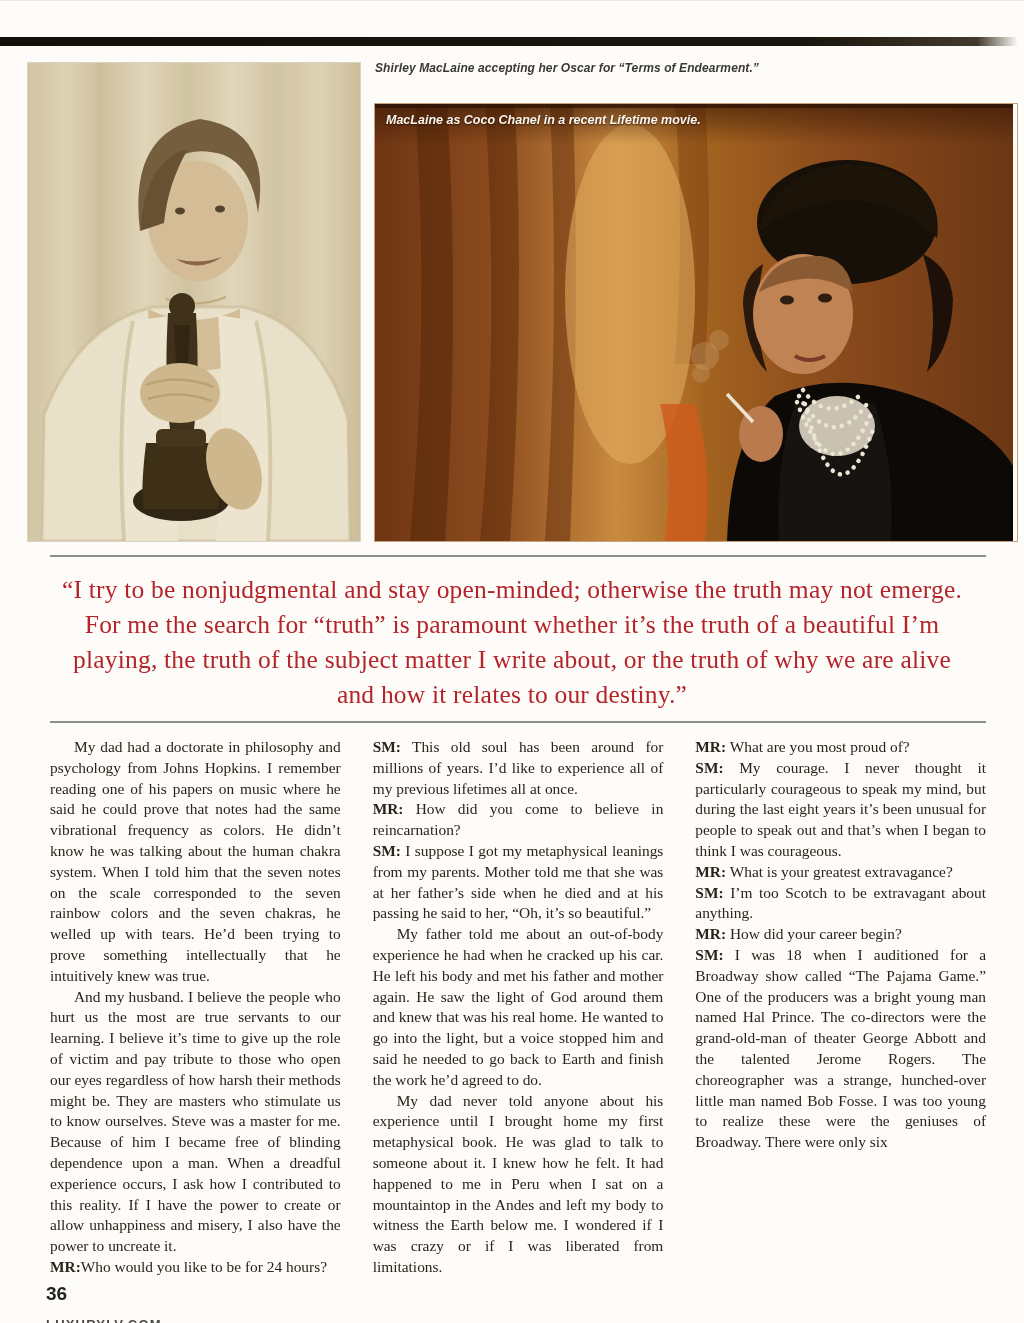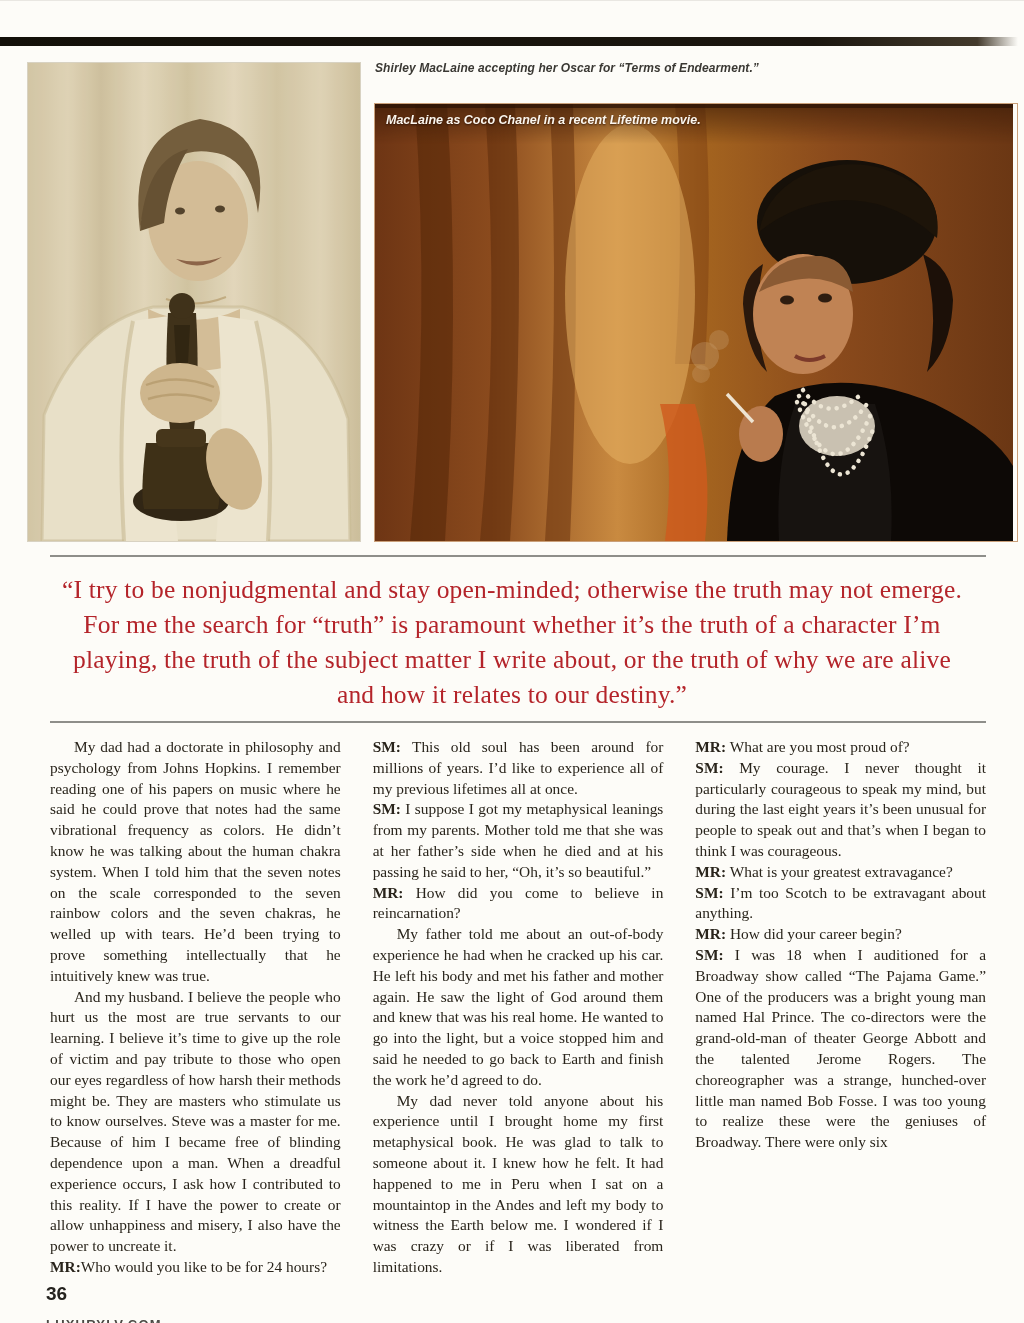--- a/index.html
+++ b/index.html
@@ -168,34 +168,34 @@
         <line x1="378" y1="318" x2="352" y2="290" stroke="#eee4d2" stroke-width="3.4"></line>
       </g>
       <rect x="0" y="0" width="638" height="40" fill="url(#topfade)"></rect>
       <rect x="0" y="0" width="638" height="4" fill="#2a1206" opacity="0.7"></rect>
     </svg>
     <div class="caption-chanel">MacLaine as Coco Chanel in a recent Lifetime movie.</div>
   </div>
 
   <div class="rule rule-1"></div>
 
-  <div class="pull-quote">“I try to be nonjudgmental and stay open-minded; otherwise the truth may not emerge. For me the search for “truth” is paramount whether it’s the truth of a character I’m playing, the truth of the subject matter I write about, or the truth of why we are alive and how it relates to our destiny.”</div>
+  <div class="pull-quote">“I try to be nonjudgmental and stay open-minded; otherwise the truth may not emerge. For me the search for “truth” is paramount whether it’s the truth of a beautiful I’m playing, the truth of the subject matter I write about, or the truth of why we are alive and how it relates to our destiny.”</div>
 
   <div class="rule rule-2"></div>
 
   <div class="columns">
     <div class="col">
         <p class="indent">My dad had a doctorate in philosophy and psychology from Johns Hopkins. I remember reading one of his papers on music where he said he could prove that notes had the same vibrational frequency as colors. He didn’t know he was talking about the human chakra system. When I told him that the seven notes on the scale corresponded to the seven rainbow colors and the seven chakras, he welled up with tears. He’d been trying to prove something intellectually that he intuitively knew was true.</p>
         <p class="indent">And my husband. I believe the people who hurt us the most are true servants to our learning. I believe it’s time to give up the role of victim and pay tribute to those who open our eyes regardless of how harsh their methods might be. They are masters who stimulate us to know ourselves. Steve was a master for me. Because of him I became free of blinding dependence upon a man. When a dreadful experience occurs, I ask how I contributed to this reality. If I have the power to create or allow unhappiness and misery, I also have the power to uncreate it.</p>
         <p class=""><b class="speaker">MR:</b>Who would you like to be for 24 hours?</p>
       </div>
     <div class="col">
         <p class=""><b class="speaker">SM:</b> This old soul has been around for millions of years. I’d like to experience all of my previous lifetimes all at once.</p>
+        <p class=""><b class="speaker">MR:</b> How did you come to believe in reincarnation?</p>
         <p class=""><b class="speaker">SM:</b> I suppose I got my metaphysical leanings from my parents. Mother told me that she was at her father’s side when he died and at his passing he said to her, “Oh, it’s so beautiful.”</p>
-        <p class=""><b class="speaker">MR:</b> How did you come to believe in reincarnation?</p>
         <p class="indent">My father told me about an out-of-body experience he had when he cracked up his car. He left his body and met his father and mother again. He saw the light of God around them and knew that was his real home. He wanted to go into the light, but a voice stopped him and said he needed to go back to Earth and finish the work he’d agreed to do.</p>
         <p class="indent">My dad never told anyone about his experience until I brought home my first metaphysical book. He was glad to talk to someone about it. I knew how he felt. It had happened to me in Peru when I sat on a mountaintop in the Andes and left my body to witness the Earth below me. I wondered if I was crazy or if I was liberated from limitations.</p>
       </div>
     <div class="col">
         <p class=""><b class="speaker">MR:</b> What are you most proud of?</p>
         <p class=""><b class="speaker">SM:</b> My courage. I never thought it particularly courageous to speak my mind, but during the last eight years it’s been unusual for people to speak out and that’s when I began to think I was courageous.</p>
         <p class=""><b class="speaker">MR:</b> What is your greatest extravagance?</p>
         <p class=""><b class="speaker">SM:</b> I’m too Scotch to be extravagant about anything.</p>
         <p class=""><b class="speaker">MR:</b> How did your career begin?</p>
         <p class=""><b class="speaker">SM:</b> I was 18 when I auditioned for a Broadway show called “The Pajama Game.” One of the producers was a bright young man named Hal Prince. The co-directors were the grand-old-man of theater George Abbott and the talented Jerome Rogers. The choreographer was a strange, hunched-over little man named Bob Fosse. I was too young to realize these were the geniuses of Broadway. There were only six</p>

